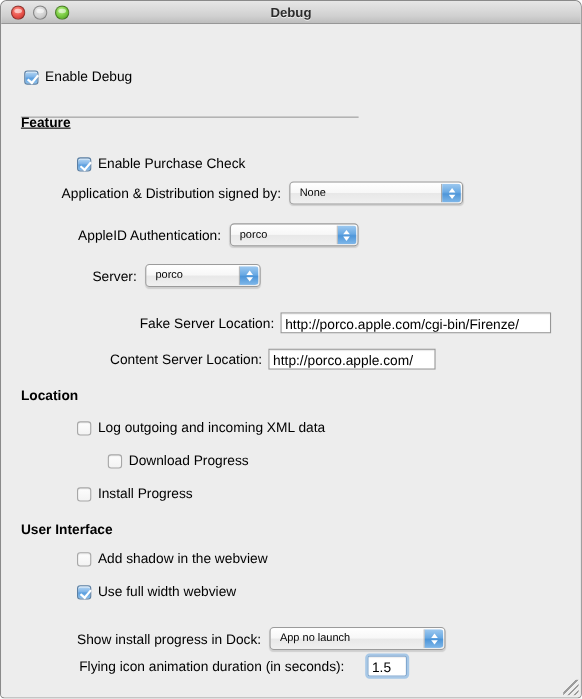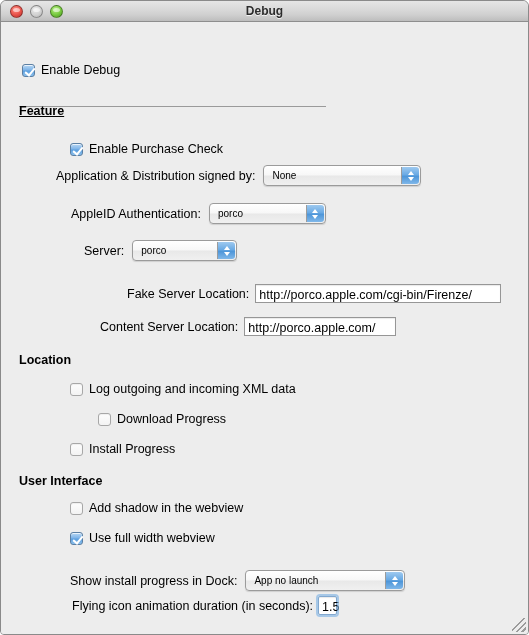--- a/index.html
+++ b/index.html
@@ -333,20 +333,20 @@
         <span>App no launch</span>
         <span class="arrows">
           <span class="tri-up"></span>
           <span class="tri-dn"></span>
         </span>
       </span>
     </div>
 
     <div class="row" style="left:71px; top:574px;">
       <span class="lbl">Flying icon animation duration (in seconds):</span>
-      <span class="tf focused" style="width:19px; margin-left:5px;">
+      <span class="tf focused" style="width:36px; margin-left:21px;">
         <span>1.5</span>
       </span>
     </div>
 
     <div class="grip"></div>
   </div>
 </div>
 
 </body></html>

